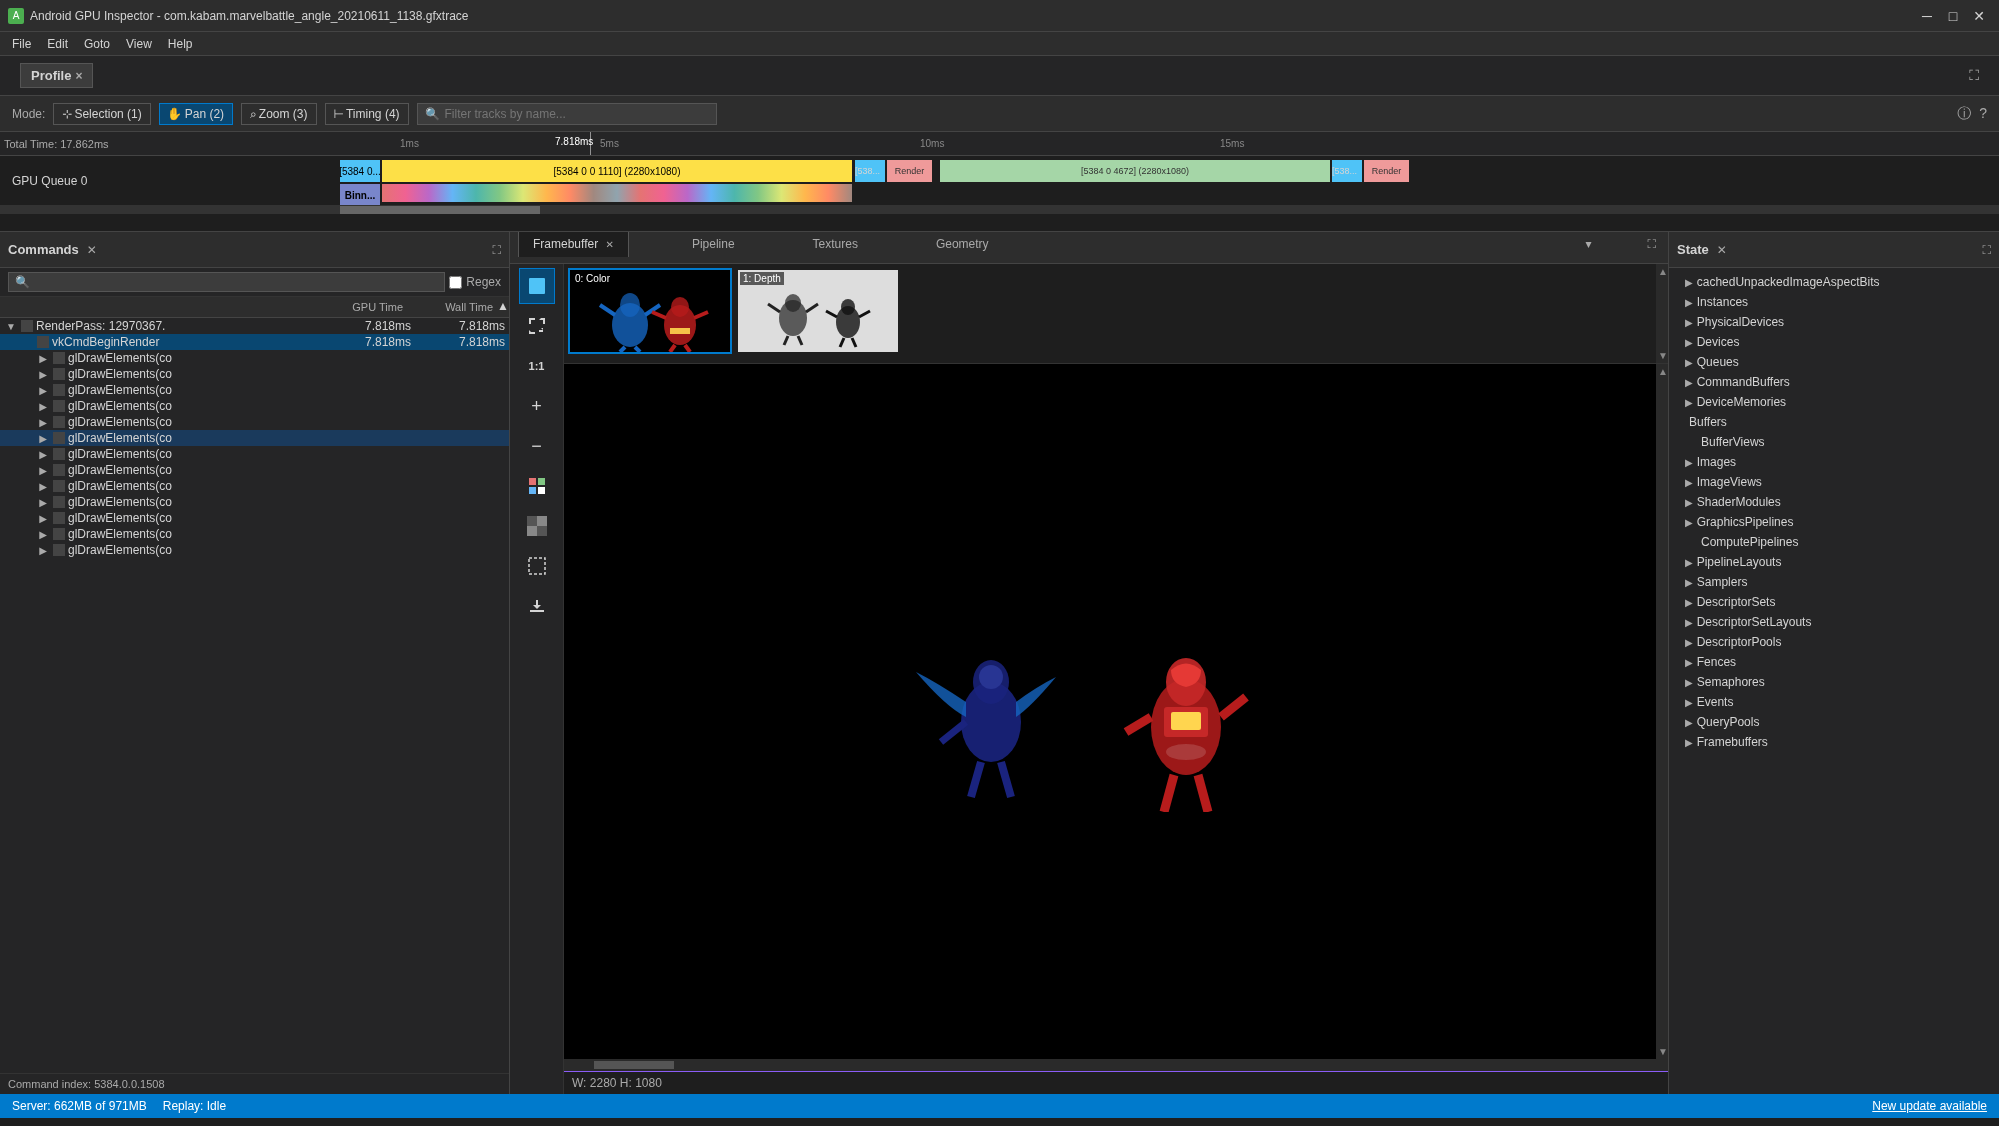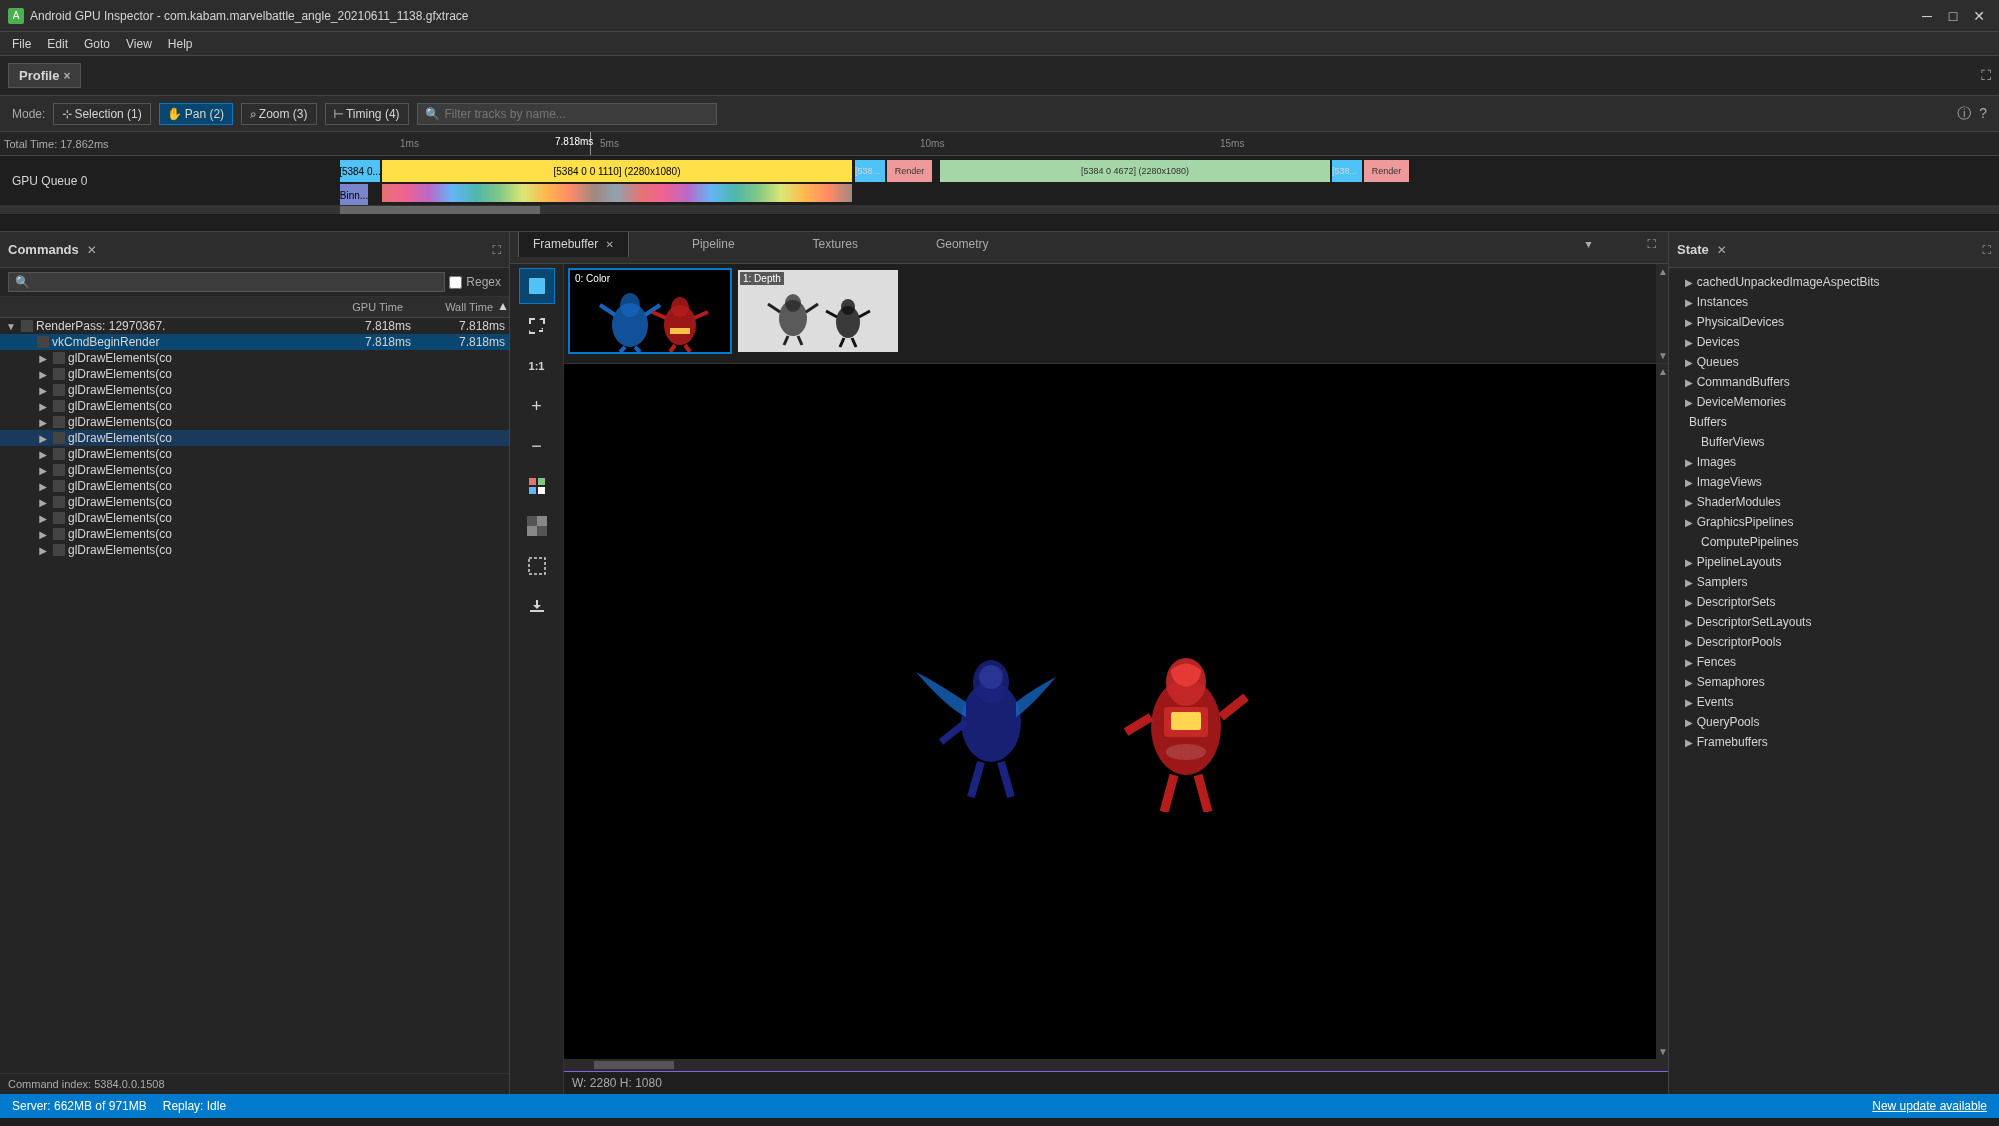--- a/index.html
+++ b/index.html
@@ -10,21 +10,21 @@
     .title-bar-icon { width: 16px; height: 16px; margin-right: 6px; background: #4caf50; border-radius: 2px; display: flex; align-items: center; justify-content: center; font-size: 10px; color: white; flex-shrink: 0; }
     .title-bar-text { flex: 1; font-size: 12px; color: #d4d4d4; }
     .title-bar-controls { display: flex; gap: 2px; }
     .title-bar-btn { width: 24px; height: 24px; display: flex; align-items: center; justify-content: center; cursor: pointer; color: #d4d4d4; font-size: 14px; background: transparent; border: none; }
 
     
     .menu-bar { background: #2d2d2d; height: 24px; display: flex; align-items: center; padding: 0 4px; border-bottom: 1px solid #444; }
     .menu-item { padding: 2px 8px; cursor: pointer; font-size: 12px; color: #d4d4d4; }
 
     
-    .profile-area { background: #252526; border-bottom: 1px solid #444; height: 40px; display: flex; align-items: center; padding: 0 8px; gap: 4px; }
+    .profile-area { background: #252526; border-bottom: 1px solid #444; height: 40px; display: flex; align-items: center; padding: 0 20px; gap: 4px; }
     .profile-tab { display: flex; align-items: center; gap: 4px; background: #3c3c3c; border: 1px solid #555; padding: 4px 10px; font-size: 13px; font-weight: 600; color: #d4d4d4; }
     .tab-close { cursor: pointer; color: #aaa; font-size: 12px; }
     .maximize-btn { margin-left: auto; cursor: pointer; color: #aaa; font-size: 14px; }
 
     
     .toolbar { background: #2d2d2d; height: 36px; display: flex; align-items: center; padding: 0 12px; gap: 8px; border-bottom: 1px solid #444; }
     .toolbar-label { color: #aaa; font-size: 12px; }
     .toolbar-mode { display: flex; align-items: center; gap: 2px; padding: 3px 8px; border: 1px solid #555; cursor: pointer; color: #d4d4d4; font-size: 12px; }
     .toolbar-mode.active { background: #094771; border-color: #007acc; }
     .toolbar-filter { flex: 1; max-width: 300px; background: #3c3c3c; border: 1px solid #555; padding: 3px 8px; color: #d4d4d4; font-size: 12px; display: flex; align-items: center; gap: 4px; }
@@ -183,21 +183,21 @@
       <span class="ruler-mark" style="left:880px">15ms</span>
     </div>
     <div style="position:absolute; left:590px; top:0; height:100%; width:1px; background:#ffffff80;"></div>
     <span style="position:absolute; left:555px; top:4px; font-size:10px; color:#fff;">7.818ms</span>
   </div>
   <div class="gpu-row">
     <div class="gpu-label">GPU Queue 0</div>
     <div class="gpu-track">
 
       <div class="track-block" style="left:0;width:40px;background:#4fc3f7;top:4px;">[5384 0...</div>
-      <div class="track-block" style="left:0;width:28px;background:#7986cb;top:28px;">Binn...</div>
+      <div class="track-block" style="left:0;width:40px;background:#7986cb;top:28px;font-weight:bold;">Binn...</div>
       <div class="track-block" style="left:42px;width:470px;background:#fde047;top:4px;">[5384 0 0 1110] (2280x1080)</div>
 
       <div style="position:absolute;left:515px;top:4px;width:30px;height:22px;background:#4fc3f7;font-size:9px;display:flex;align-items:center;overflow:hidden;">[538...</div>
       <div style="position:absolute;left:547px;top:4px;width:45px;height:22px;background:#ef9a9a;color:#333;font-size:9px;display:flex;align-items:center;justify-content:center;">Render</div>
       <div style="position:absolute;left:600px;top:4px;width:390px;height:22px;background:#a5d6a7;color:#333;font-size:9px;display:flex;align-items:center;justify-content:center;overflow:hidden;">[5384 0 4672] (2280x1080)</div>
       <div style="position:absolute;left:992px;top:4px;width:30px;height:22px;background:#4fc3f7;font-size:9px;display:flex;align-items:center;overflow:hidden;">[538...</div>
       <div style="position:absolute;left:1024px;top:4px;width:45px;height:22px;background:#ef9a9a;color:#333;font-size:9px;display:flex;align-items:center;justify-content:center;">Render</div>
 
       <div class="track-block" style="left:42px;top:28px;width:470px;background:linear-gradient(90deg,#e57373 0%,#f06292 5%,#ba68c8 10%,#64b5f6 15%,#4db6ac 20%,#81c784 25%,#dce775 30%,#ffb74d 35%,#ff8a65 40%,#a1887f 45%,#90a4ae 50%,#e57373 55%,#f06292 60%,#ba68c8 65%,#64b5f6 70%,#4db6ac 75%,#81c784 80%,#dce775 85%,#ffb74d 90%,#ff8a65 95%,#a1887f 100%);height:18px;"></div>
     </div>

